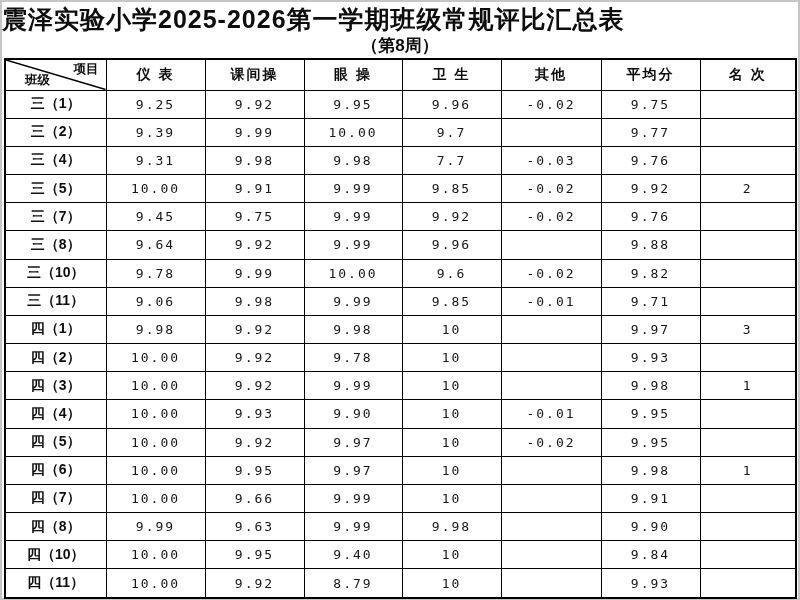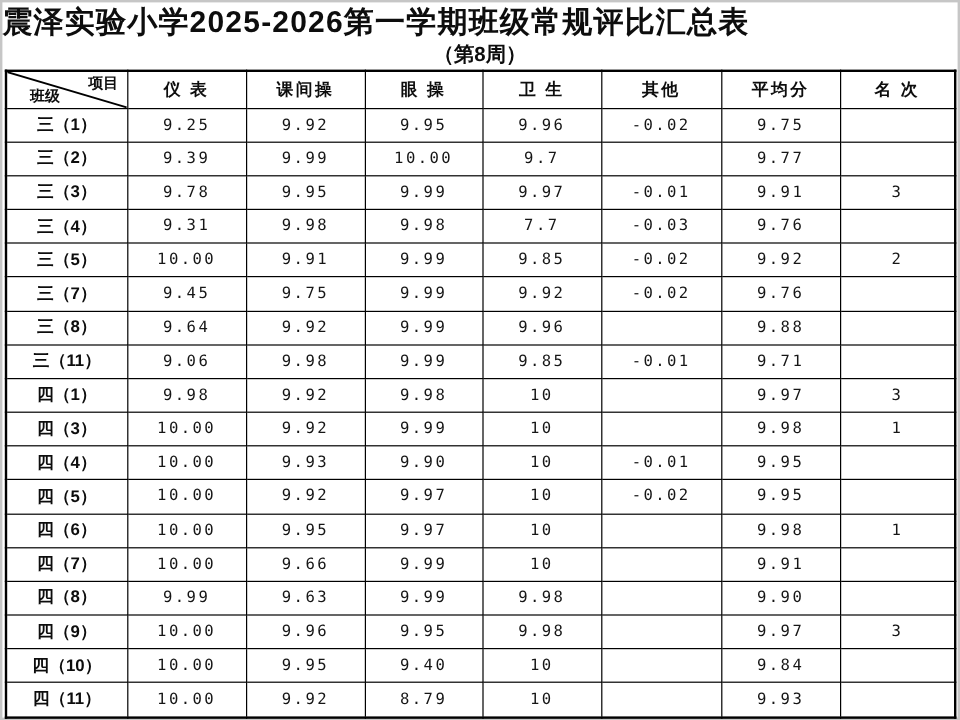--- a/index.html
+++ b/index.html
@@ -133,30 +133,20 @@
       <th class="cls">三（2）</th>
       <td class="num">9.39</td>
       <td class="num">9.99</td>
       <td class="num">10.00</td>
       <td class="num">9.7</td>
       <td class="num"></td>
       <td class="num">9.77</td>
       <td class="num"></td>
     </tr>
 
-    <tr>
-      <th class="cls">三（3）</th>
-      <td class="num">9.78</td>
-      <td class="num">9.95</td>
-      <td class="num">9.99</td>
-      <td class="num">9.97</td>
-      <td class="num">-0.01</td>
-      <td class="num">9.91</td>
-      <td class="num">3</td>
-    </tr>
 
     <tr>
       <th class="cls">三（4）</th>
       <td class="num">9.31</td>
       <td class="num">9.98</td>
       <td class="num">9.98</td>
       <td class="num">7.7</td>
       <td class="num">-0.03</td>
       <td class="num">9.76</td>
       <td class="num"></td>
@@ -190,20 +180,30 @@
       <td class="num">9.64</td>
       <td class="num">9.92</td>
       <td class="num">9.99</td>
       <td class="num">9.96</td>
       <td class="num"></td>
       <td class="num">9.88</td>
       <td class="num"></td>
     </tr>
 
 
+    <tr>
+      <th class="cls">三（10）</th>
+      <td class="num">9.78</td>
+      <td class="num">9.99</td>
+      <td class="num">10.00</td>
+      <td class="num">9.6</td>
+      <td class="num">-0.02</td>
+      <td class="num">9.82</td>
+      <td class="num"></td>
+    </tr>
 
     <tr>
       <th class="cls">三（11）</th>
       <td class="num">9.06</td>
       <td class="num">9.98</td>
       <td class="num">9.99</td>
       <td class="num">9.85</td>
       <td class="num">-0.01</td>
       <td class="num">9.71</td>
       <td class="num"></td>
@@ -213,20 +213,30 @@
       <th class="cls">四（1）</th>
       <td class="num">9.98</td>
       <td class="num">9.92</td>
       <td class="num">9.98</td>
       <td class="num">10</td>
       <td class="num"></td>
       <td class="num">9.97</td>
       <td class="num">3</td>
     </tr>
 
+    <tr>
+      <th class="cls">四（2）</th>
+      <td class="num">10.00</td>
+      <td class="num">9.92</td>
+      <td class="num">9.78</td>
+      <td class="num">10</td>
+      <td class="num"></td>
+      <td class="num">9.93</td>
+      <td class="num"></td>
+    </tr>
 
     <tr>
       <th class="cls">四（3）</th>
       <td class="num">10.00</td>
       <td class="num">9.92</td>
       <td class="num">9.99</td>
       <td class="num">10</td>
       <td class="num"></td>
       <td class="num">9.98</td>
       <td class="num">1</td>
@@ -280,30 +290,20 @@
       <th class="cls">四（8）</th>
       <td class="num">9.99</td>
       <td class="num">9.63</td>
       <td class="num">9.99</td>
       <td class="num">9.98</td>
       <td class="num"></td>
       <td class="num">9.90</td>
       <td class="num"></td>
     </tr>
 
-    <tr>
-      <th class="cls">四（9）</th>
-      <td class="num">10.00</td>
-      <td class="num">9.96</td>
-      <td class="num">9.95</td>
-      <td class="num">9.98</td>
-      <td class="num"></td>
-      <td class="num">9.97</td>
-      <td class="num">3</td>
-    </tr>
 
     <tr>
       <th class="cls">四（10）</th>
       <td class="num">10.00</td>
       <td class="num">9.95</td>
       <td class="num">9.40</td>
       <td class="num">10</td>
       <td class="num"></td>
       <td class="num">9.84</td>
       <td class="num"></td>

